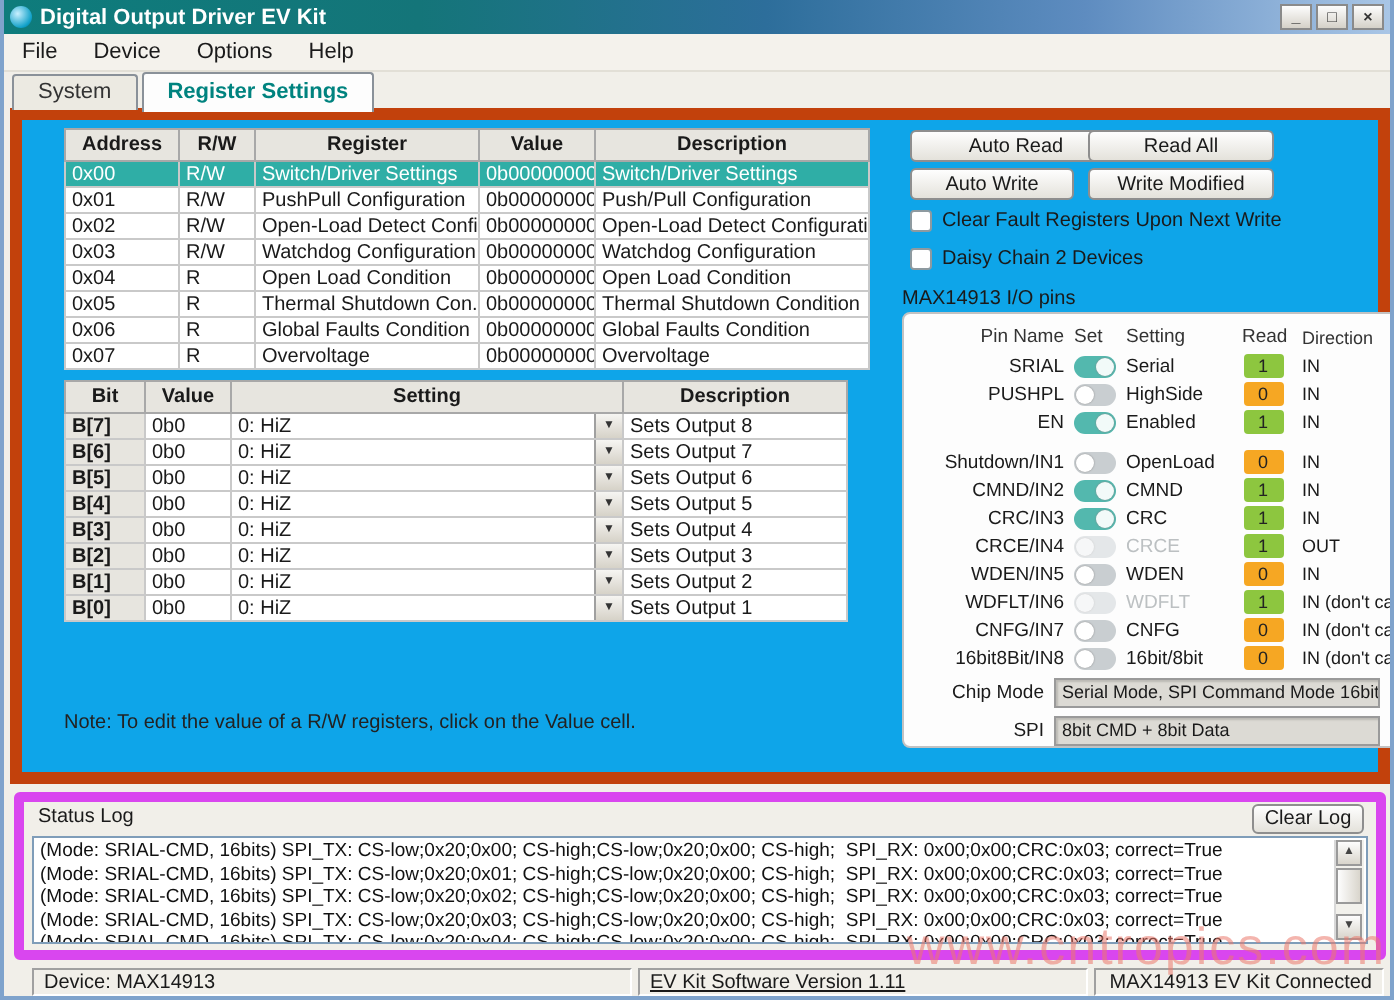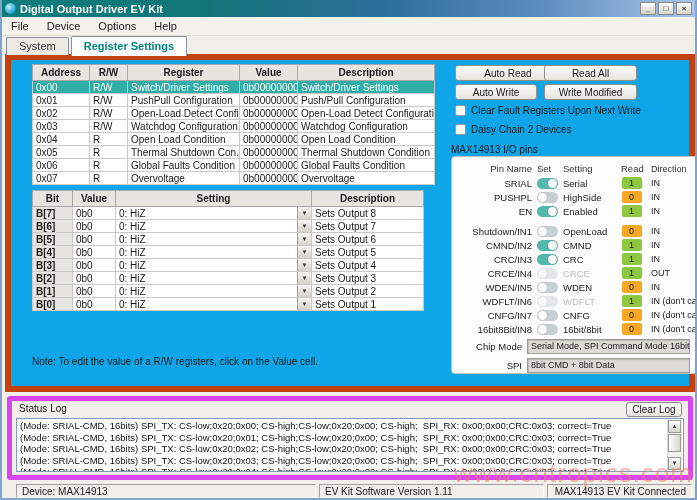--- a/index.html
+++ b/index.html
@@ -68,21 +68,21 @@
   .log-line{white-space:pre;}
   .vscroll{position:absolute;right:1px;top:1px;bottom:1px;width:14px;background:#F2F1EC;border-left:1px solid #D8D8D8;}
   .sb-btn{position:absolute;left:0;width:13px;height:13px;background:linear-gradient(#FDFDFD,#D9D5CC);border:1px solid #9A9A9A;box-sizing:border-box;font-size:6px;text-align:center;line-height:11px;color:#444;}
   .sb-up{top:0;}
   .sb-down{bottom:0;}
   .sb-thumb{position:absolute;left:0;top:14px;width:13px;height:18px;background:linear-gradient(90deg,#FDFDFD,#D9D5CC);border:1px solid #9A9A9A;box-sizing:border-box;}
   
   .statusbar{position:absolute;left:12px;top:483px;width:100%;height:16px;background:#F1EFE9;display:flex;font-size:10px;color:#1A1A1A;}
   .sb-seg{border:1px solid;border-color:#A0A0A0 #FFF #FFF #A0A0A0;margin:1px 1px 1px 2px;padding:0 5px;display:flex;align-items:center;box-sizing:border-box;white-space:nowrap;overflow:hidden;}
   .seg1{width:300px;}
-  .seg2{width:225px;}
+  .seg2{width:225px;text-decoration:underline;}
   .seg3{flex:1;justify-content:flex-end;}
   .grip{width:12px;display:flex;align-items:flex-end;justify-content:flex-end;color:#999;font-size:9px;padding:0 1px;}
   
   .watermark{position:absolute;right:2px;top:458px;font-size:26px;color:rgba(235,120,108,0.55);letter-spacing:1px;z-index:20;pointer-events:none;white-space:nowrap;}
 </style>
 </head>
 <body>
 
 <div class="window">
 

